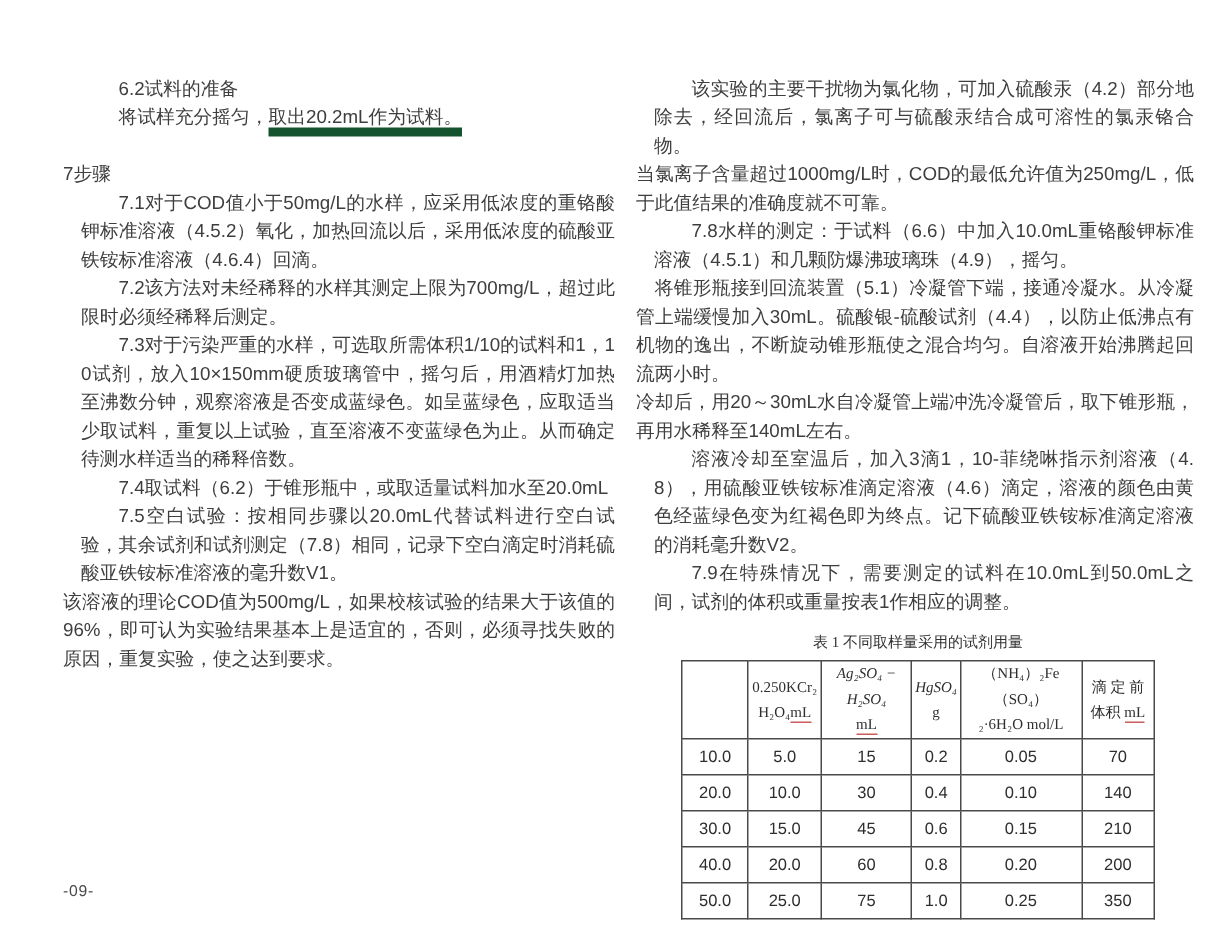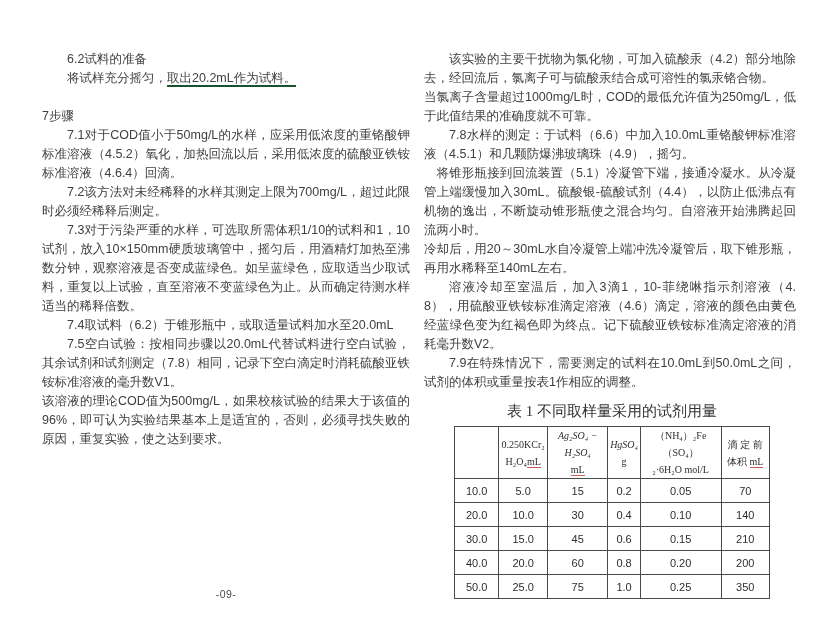--- a/index.html
+++ b/index.html
@@ -3,32 +3,32 @@
 <meta charset="utf-8">
 <style>
   html,body{margin:0;padding:0;background:#fff;}
   #canvas{position:relative;width:818px;height:627px;background:#ffffff;overflow:hidden;
           font-family:"Liberation Sans","DejaVu Sans",sans-serif;color:#3e3e3e;}
   .page{position:absolute;top:50px;}
   #left-page{left:42px;width:368px;}
   #right-page{left:424px;width:372px;}
   .para{margin:0;font-size:12.5px;line-height:19px;text-align:justify;color:#3e3e3e;
         word-break:break-all;}
-  .ind2{text-indent:2em;}
+  .ind2{text-indent:2em;margin-left:12px;}
   .ind1{text-indent:1em;}
   .gap{margin-top:19px;}
-  .ul-pink{border-bottom:2px solid #14532d;}
-  .page-number{position:absolute;width:100%;text-align:center;font-size:10.5px;color:#4a4a4a;
+  .ul-pink{border-bottom:6px solid #14532d;}
+  .page-number{position:absolute;width:100%;text-align:left;font-size:10.5px;color:#4a4a4a;
                letter-spacing:.5px;}
   #left-page .page-number{top:538px;}
   #right-page .page-number{top:539px;}
   
   .table-wrap{margin:10px 0 0 30px;width:316px;}
   .table-caption{text-align:center;font-family:"Liberation Serif","DejaVu Serif",serif;
-                 font-size:15px;color:#333;margin:0 0 5px 0;}
+                 font-size:10px;color:#333;margin:0 0 5px 0;}
   table.reagent{border-collapse:collapse;table-layout:fixed;width:316px;
                 font-size:11px;color:#2e2e2e;}
   table.reagent td,table.reagent th{border:1px solid #4a4a4a;text-align:center;
                 vertical-align:middle;padding:0;font-weight:normal;}
   table.reagent th{height:46px;font-family:"Liberation Serif","DejaVu Serif",serif;
                 font-size:10px;line-height:17px;}
   table.reagent td{height:23px;}
   .h-italic{font-style:italic;}
   .ul-red{border-bottom:1px solid #cc5b5b;}
 </style>

